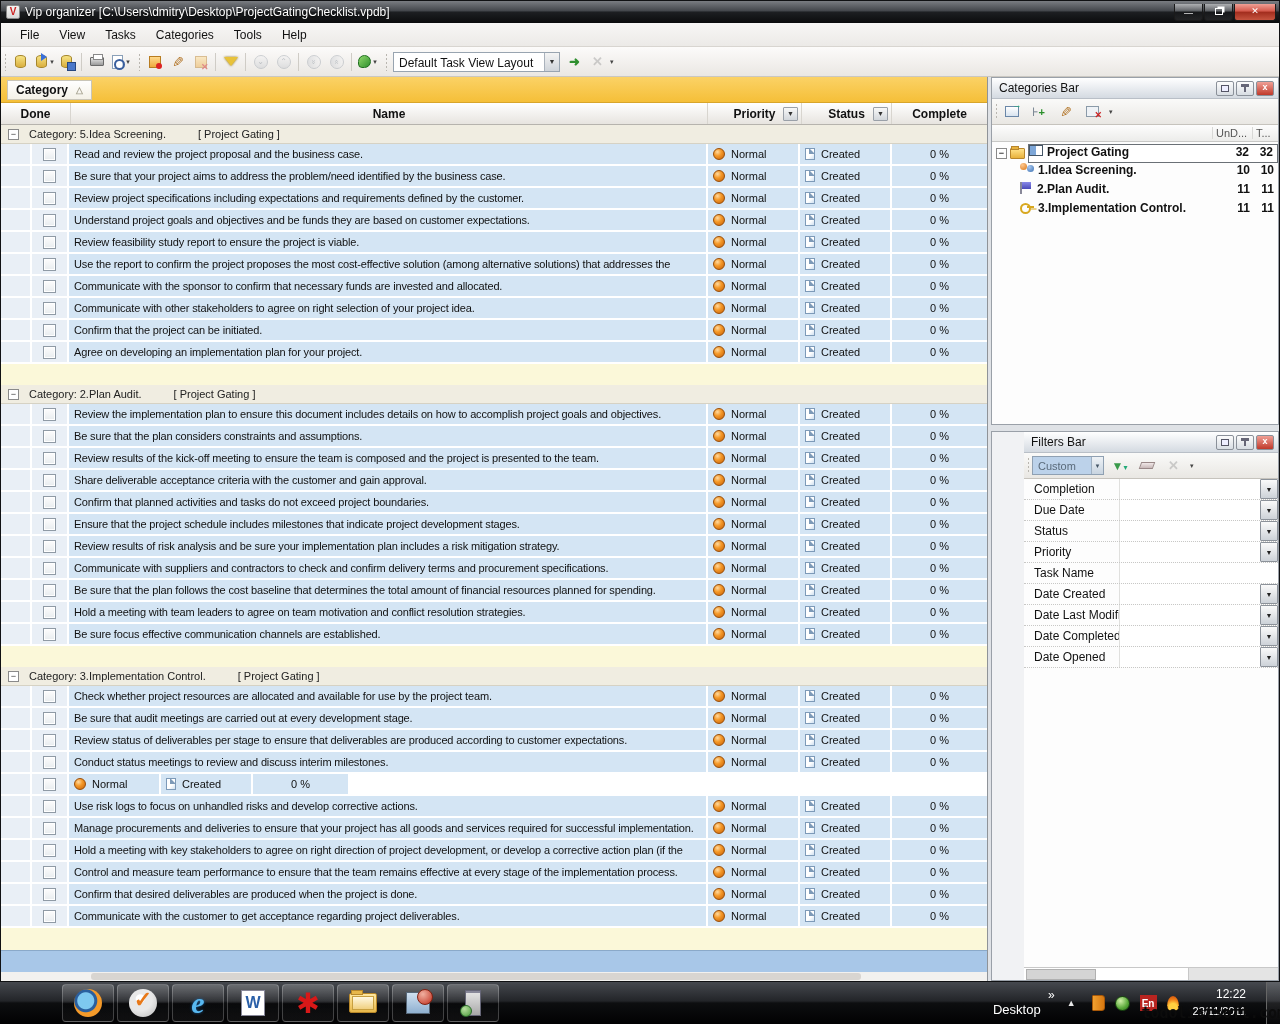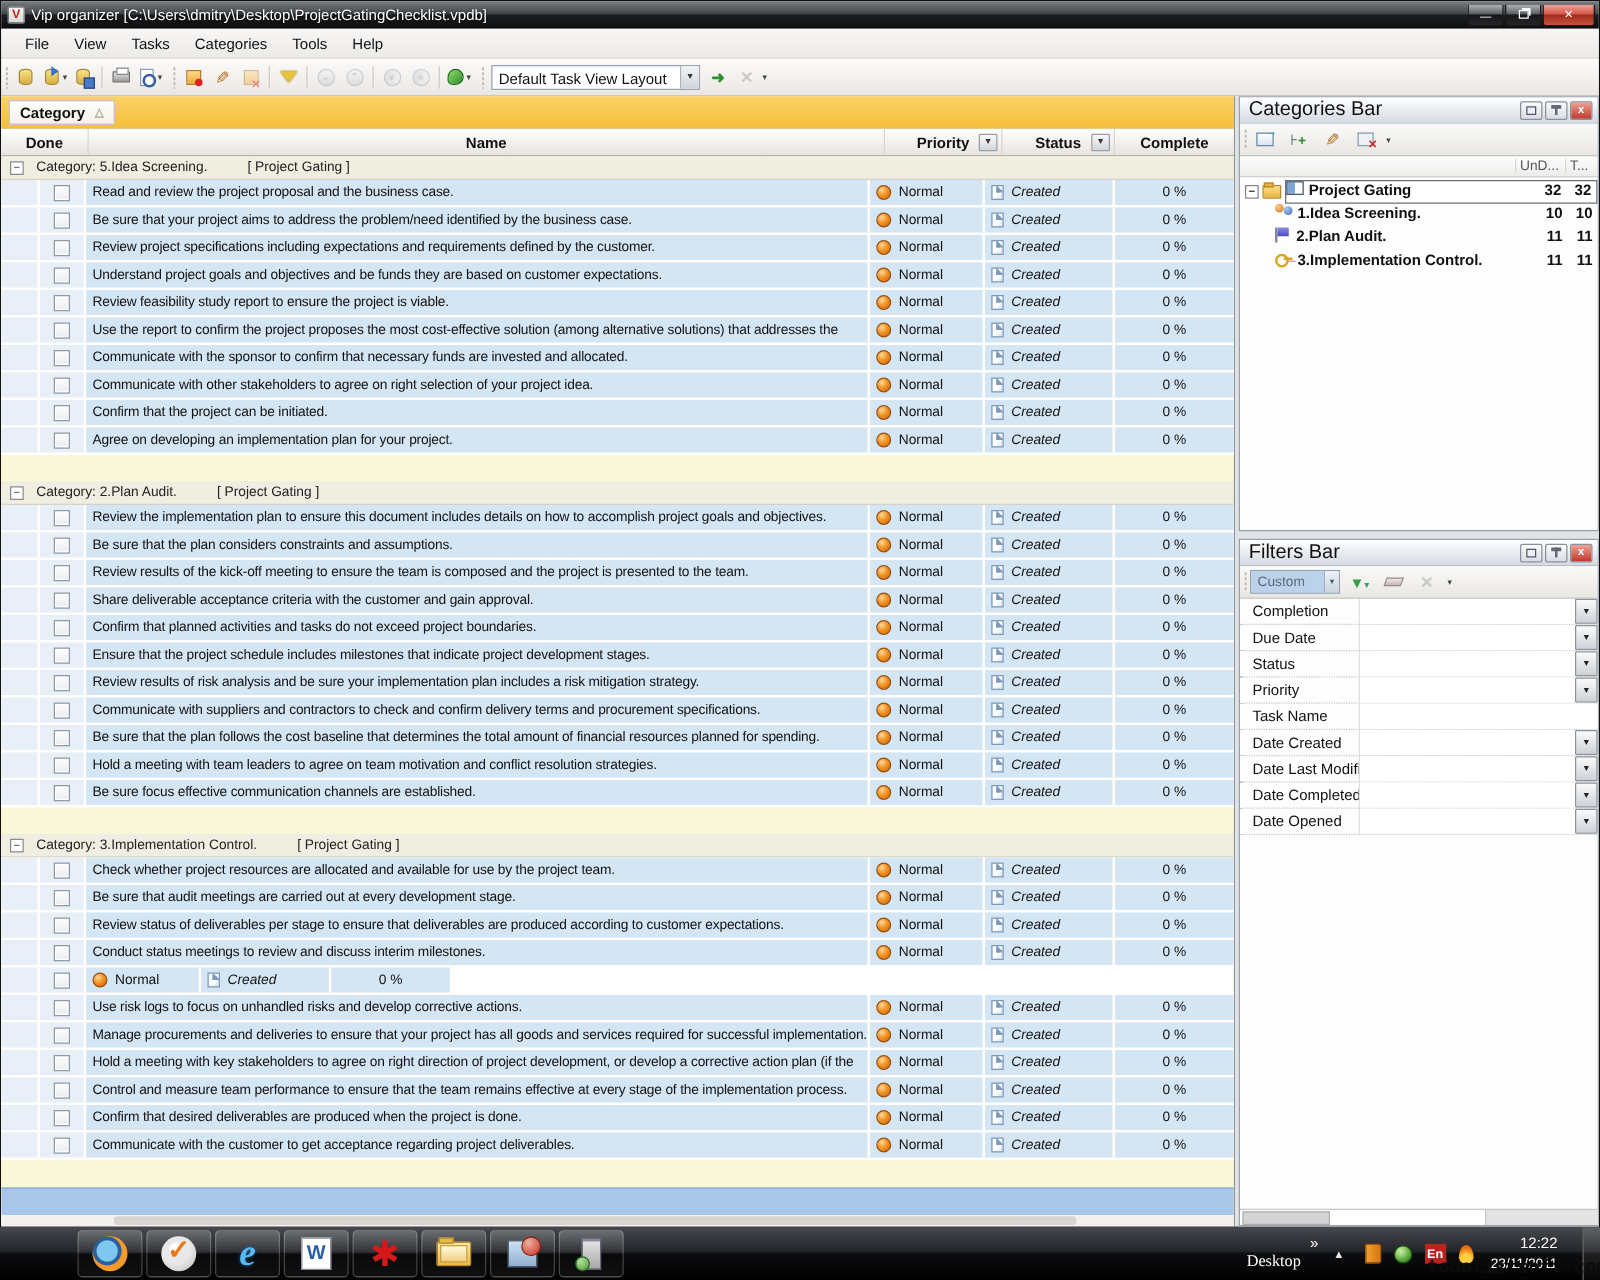--- a/index.html
+++ b/index.html
@@ -93,43 +93,43 @@
   .expand-box { width:11px; height:11px; border:1px solid #8a8a8a; background:#fff;
     display:flex; align-items:center; justify-content:center; font-size:9px; line-height:1; color:#333; }
   .gh-label { margin-left:4px; }
   .gh-suffix { margin-left:26px; }
   .trow { height:22px; flex:0 0 22px; display:flex; border-bottom:2px solid #fff; background:#fff; }
   .cell { background:#d4e5f4; display:flex; align-items:center; }
   .c-spacer { width:31px; background:#e9eff6; border-right:2px solid #fff; }
   .c-done { width:37px; background:#e9eff6; border-right:2px solid #fff; justify-content:center; }
   .c-name { flex:1; padding-left:5px; border-right:2px solid #fff; white-space:nowrap; overflow:hidden; letter-spacing:-0.15px; }
   .c-priority { width:92px; border-right:2px solid #fff; padding-left:5px; gap:6px; }
-  .c-status { width:104px; border-right:2px solid #fff; padding-left:5px; gap:6px;font-style:italic; }
+  .c-status { width:92px; border-right:2px solid #fff; padding-left:5px; gap:6px; }
   .c-complete { width:95px; justify-content:center; }
   .checkbox { width:13px; height:13px; border:1px solid #8f9aa5; background:linear-gradient(#fdfdfd,#e8ecef);
     box-shadow:inset 0 0 0 1px #fff; }
   .prio-dot { width:12px; height:12px; border-radius:50%;
     background:radial-gradient(circle at 35% 30%, #ffd9a0 0%, #f59a2a 40%, #c65f08 100%);
     border:1px solid #9a4d06; }
   .status-page { width:10px; height:12px; background:linear-gradient(135deg,#fff 60%,#cfe0f0); border:1px solid #7d9ab8; position:relative; }
   .status-page::before { content:""; position:absolute; right:-1px; top:-1px; width:0; height:0;
     border:3px solid transparent; border-bottom-color:#7d9ab8; border-left-color:#7d9ab8; }
   .ysep { height:21px; flex:0 0 21px; background:#fbf8d9; }
   .fill-yellow { flex:1; background:#fbf8d9; }
   .bluebar { height:22px; flex:0 0 22px; background:#a8c7e8; border-top:1px solid #8aa9c9; }
   .hscroll { height:9px; flex:0 0 9px; background:#f2f1ef; position:relative; }
   .hscroll .thumb { position:absolute; left:90px; top:1px; height:7px; width:770px; background:#d8d5d1; border-radius:3px; }
 
   
   .side { flex:1; display:flex; flex-direction:column; padding-left:3px; background:#dfe2e6; min-width:0; }
   .panel { border:1px solid #9aa0a8; background:#f1f2f4; display:flex; flex-direction:column; min-height:0; }
   .panel-cats { height:348px; flex:0 0 348px; }
-  .panel-filters { flex:1; margin-top:6px; }
+  .panel-filters { flex:1; margin-top:6px;padding-left:32px; }
   .panel-title { height:21px; flex:0 0 21px; display:flex; align-items:center; padding:0 4px 0 7px;
-    background:linear-gradient(#ffffff,#d4dae1); border-bottom:1px solid #b9bfc7; font-size:16px; }
+    background:linear-gradient(#ffffff,#d4dae1); border-bottom:1px solid #b9bfc7; font-size:12px; }
   .panel-title .pt-label { flex:1; }
   .pt-btn { width:18px; height:15px; margin-left:2px; border:1px solid #8a9099; border-radius:2px;
     background:linear-gradient(#fcfcfc,#d8dde3); display:flex; align-items:center; justify-content:center; }
   .pt-restore { width:8px; height:7px; border:1px solid #556; background:#eef; }
   .pt-pin { width:2px; height:8px; background:#667; position:relative; }
   .pt-pin::before { content:""; position:absolute; top:0; left:-3px; width:8px; height:3px; background:#667; }
   .pt-btn.close { background:linear-gradient(#f0a096,#c0392b); }
   .pt-btn.close::after { content:"x"; color:#fff; font-size:9px; font-weight:bold; margin-top:-2px; }
   .panel-toolbar { height:26px; flex:0 0 26px; display:flex; align-items:center; gap:4px; padding:0 4px 0 8px;
     background:linear-gradient(#fafaf9,#e9e7e3); border-bottom:1px solid #c6c3bd; position:relative; }
@@ -213,21 +213,21 @@
   .ai-sched::after { content:""; position:absolute; right:-4px; top:-4px; width:14px; height:14px; border-radius:50%;
     background:radial-gradient(circle at 35% 30%, #f0b0a0, #c03020); border:1px solid #802010; }
   .ai-server { width:16px; height:26px; background:linear-gradient(#e8e8e8,#a8a8a8); border:1px solid #667;
     box-shadow:inset 0 4px 0 -2px #889, inset 0 9px 0 -7px #889; position:relative; }
   .ai-server::after { content:""; position:absolute; left:-6px; bottom:-2px; width:10px; height:10px; border-radius:50%;
     background:radial-gradient(circle at 35% 30%, #b8e0a0, #4a9a3a); border:1px solid #2a6a2a; }
 
   .tb-right { margin-left:auto; display:flex; align-items:center; height:100%; position:relative; }
   .desktop-band { display:flex; flex-direction:column; align-items:flex-start; margin-right:26px; }
   .desktop-chevron { font-size:12px; color:#fff; align-self:flex-end; margin:-2px -14px 0 0; }
-  .desktop-label { font-size:13px; color:#fff;font-family:Liberation Serif, serif; }
+  .desktop-label { font-size:13px; color:#fff; }
   .tray-arrow { color:#e8e8e8; font-size:9px; margin-right:16px; }
   .tray-book { width:13px; height:16px; background:linear-gradient(90deg,#f0a030,#d87810); border:1px solid #a85808;
     border-radius:1px 3px 3px 1px; margin-right:10px; }
   .tray-green { width:15px; height:15px; border-radius:50%; margin-right:10px;
     background:radial-gradient(circle at 35% 30%, #d0f0a8, #58a838 60%, #2a6a1a); border:1px solid #1a4a10; }
   .tray-en { width:17px; height:16px; background:#b82420; color:#fff; font-size:10px; font-weight:bold;
     display:flex; align-items:center; justify-content:center; margin-right:10px; }
   .tray-flame { width:12px; height:15px; margin-right:14px; background:radial-gradient(circle at 50% 75%, #ffd040 0 30%, #f08018 60%, #c84808);
     border-radius:50% 50% 50% 50% / 70% 70% 30% 30%; }
   .clock { text-align:right; margin-right:20px; line-height:1.45; }

